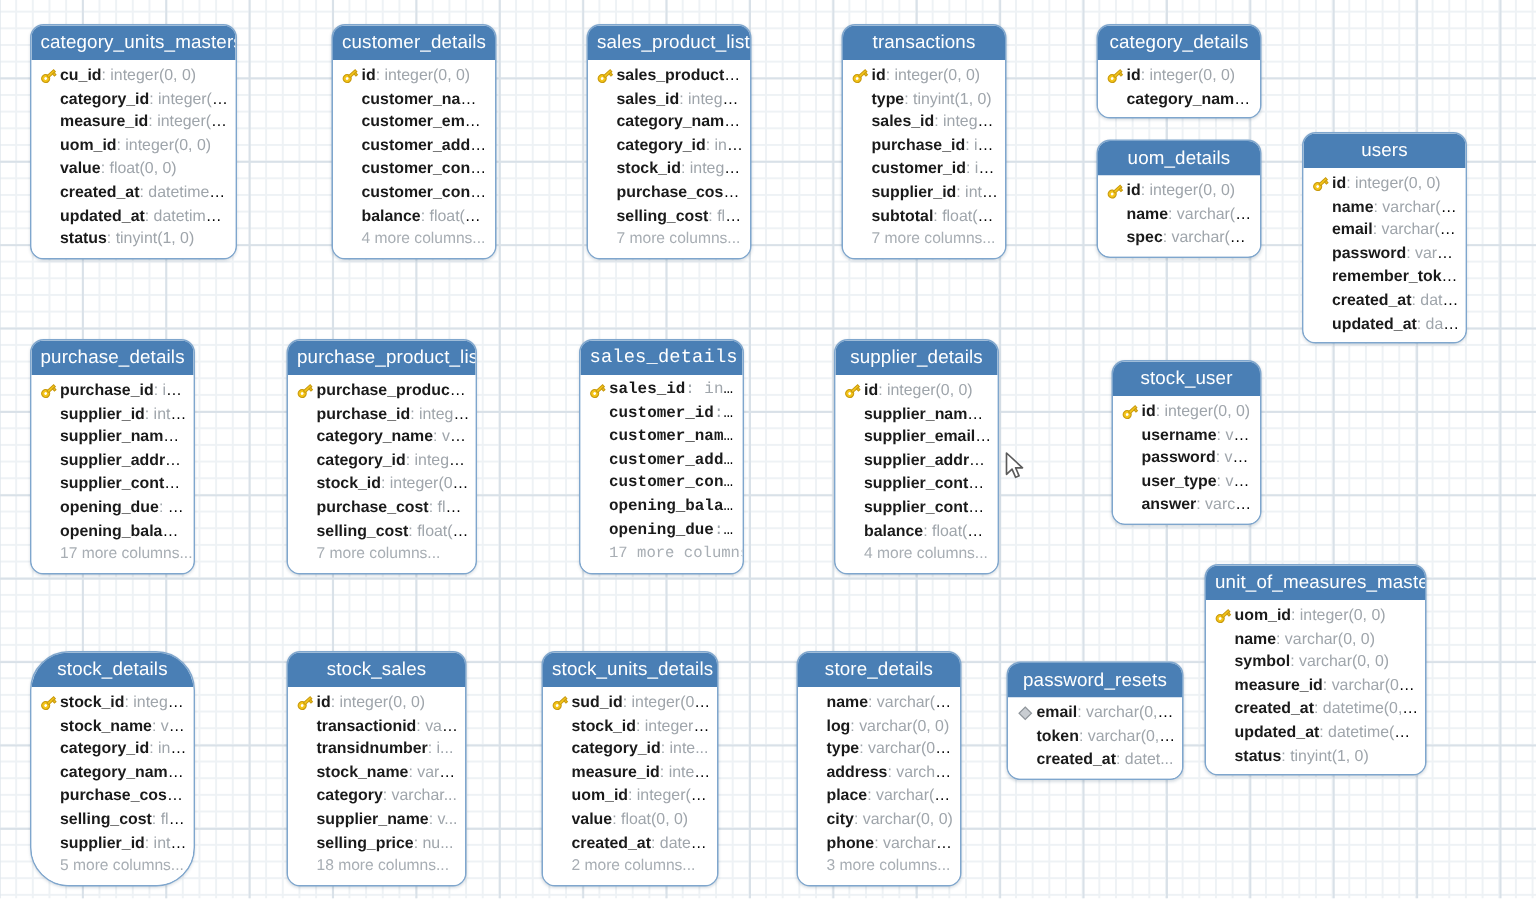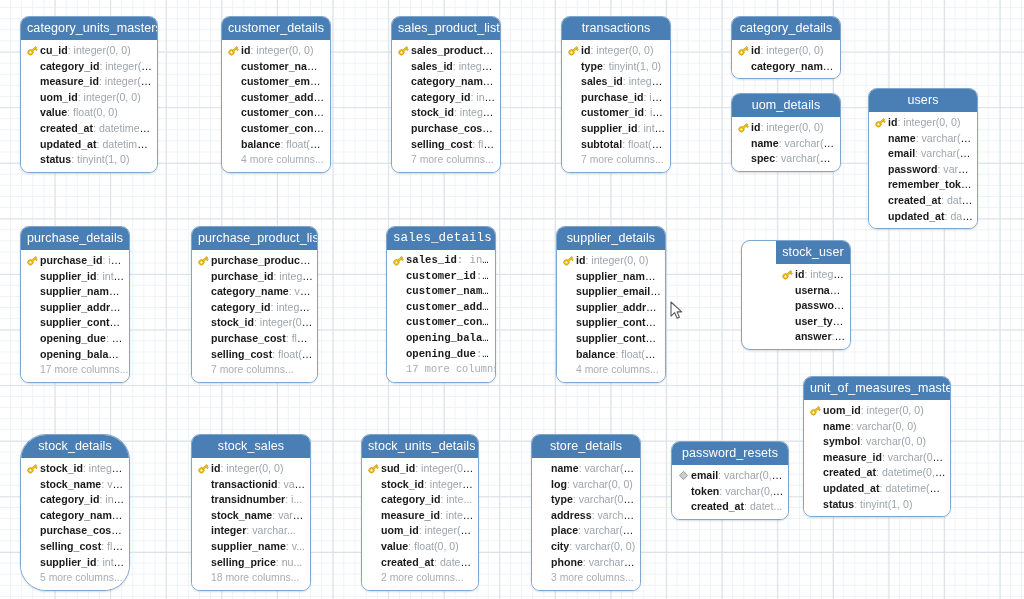--- a/index.html
+++ b/index.html
@@ -545,21 +545,21 @@
           <span class="col-ico pad"></span>
           <span class="col-text"><span class="cname">supplier_contact2</span><span class="ctype"></span></span>
         </div>
         <div class="col">
           <span class="col-ico pad"></span>
           <span class="col-text"><span class="cname">balance</span><span class="ctype">: float(0, 0)</span></span>
         </div>
         <div class="more">4 more columns...</div>
       </div>
     </div>
-    <div class="tbl" style="left: 741px; top: 240px; width: 110px; padding-left: 34px;">
+    <div class="tbl" style="left: 741px; top: 240px; width: 100px;">
       <div class="tbl-head">stock_user</div>
       <div class="tbl-body">
         <div class="col">
           <span class="col-ico">
             <svg class="key-svg" viewBox="0 0 16 16" xmlns="http://www.w3.org/2000/svg">
               <g transform="rotate(-42 8 8)">
                 <circle cx="4.6" cy="8" r="3.25" fill="#f5c518" stroke="#c89a10" stroke-width="1"></circle>
                 <circle cx="4.6" cy="8" r="1.15" fill="#ffffff"></circle>
                 <rect x="6.9" y="7.0" width="7.4" height="2.1" fill="#f5c518" stroke="#c89a10" stroke-width="0.85"></rect>
                 <rect x="11.3" y="9.0" width="1.7" height="2.3" fill="#f5c518" stroke="#c89a10" stroke-width="0.85"></rect>
@@ -694,21 +694,21 @@
         <div class="col">
           <span class="col-ico pad"></span>
           <span class="col-text"><span class="cname">transidnumber</span><span class="ctype">: i...</span></span>
         </div>
         <div class="col">
           <span class="col-ico pad"></span>
           <span class="col-text"><span class="cname">stock_name</span><span class="ctype">: varc...</span></span>
         </div>
         <div class="col">
           <span class="col-ico pad"></span>
-          <span class="col-text"><span class="cname">integer</span><span class="ctype">: varchar...</span></span>
+          <span class="col-text"><span class="cname">category</span><span class="ctype">: varchar...</span></span>
         </div>
         <div class="col">
           <span class="col-ico pad"></span>
           <span class="col-text"><span class="cname">supplier_name</span><span class="ctype">: v...</span></span>
         </div>
         <div class="col">
           <span class="col-ico pad"></span>
           <span class="col-text"><span class="cname">selling_price</span><span class="ctype">: nu...</span></span>
         </div>
         <div class="more">18 more columns...</div>

